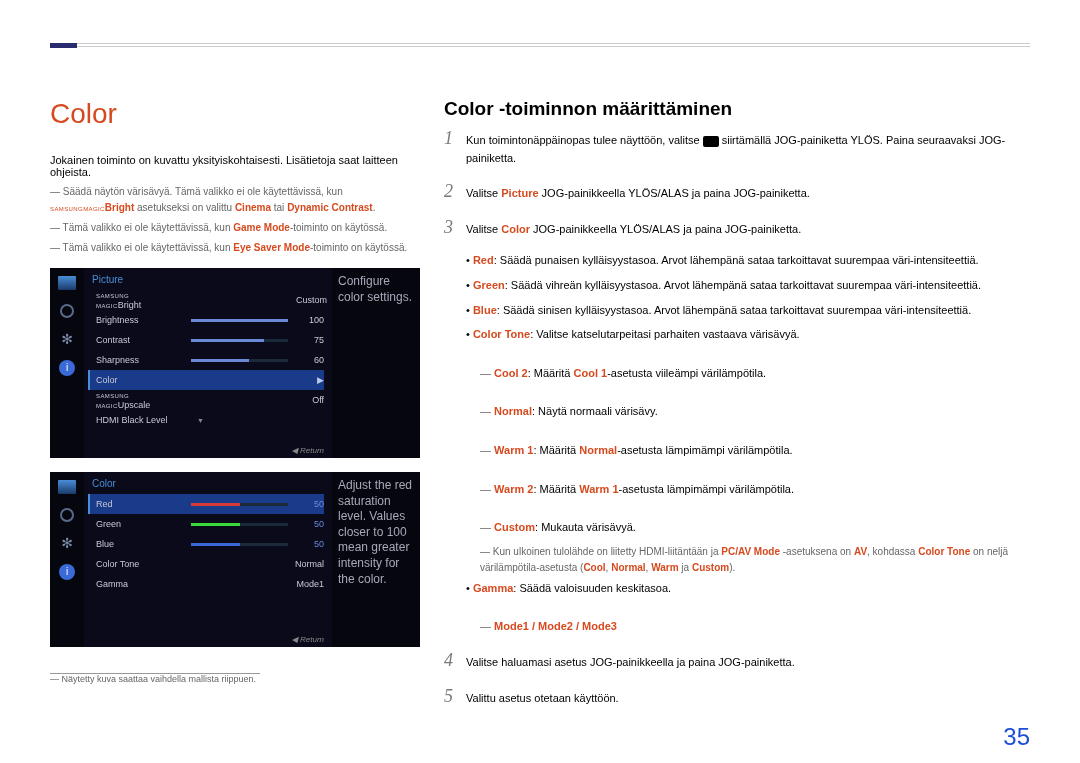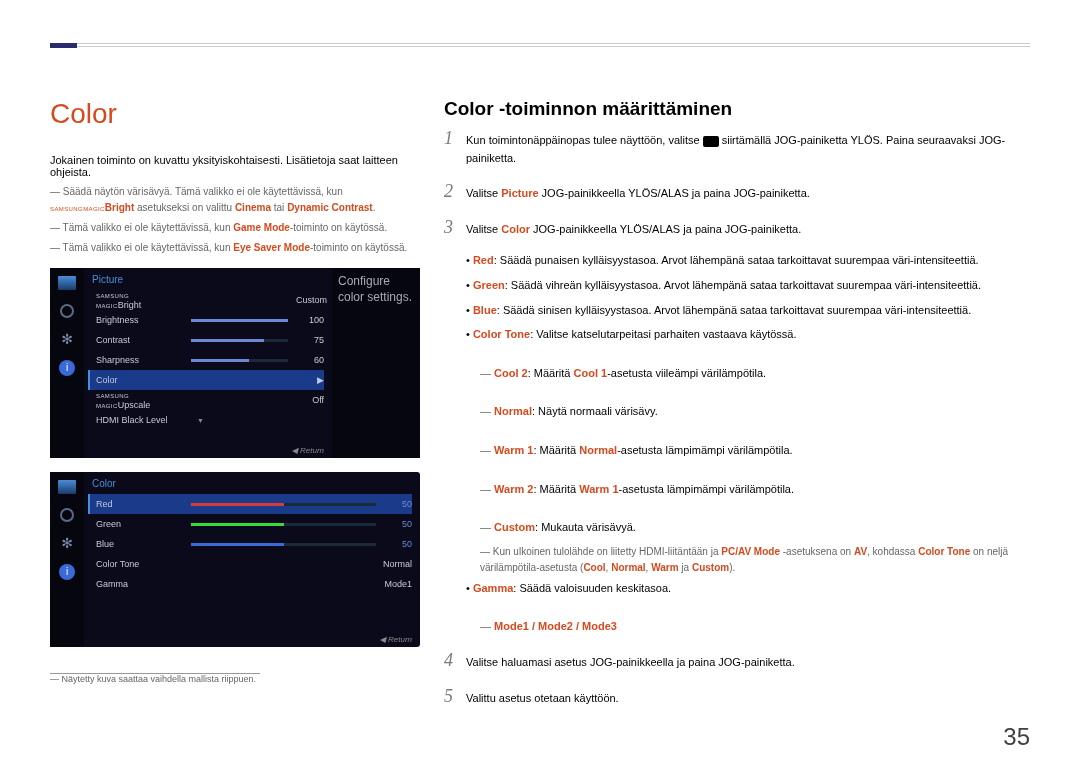--- a/index.html
+++ b/index.html
@@ -43,21 +43,21 @@
 .step { display: flex; margin-bottom: 14px; align-items: baseline; }
 .step-num { width: 22px; color: #7a7a7a; font-size: 18px; font-style: italic; font-family: serif; }
 .step-txt { flex: 1; line-height: 1.6; }
 .bullets { margin: 10px 0 14px 22px; }
 .bullet { margin-bottom: 7px; line-height: 1.6; }
 .bullet::before { content: "• "; color: #000; }
 .sub { margin-left: 14px; margin-top: 21px; }
 .sub::before { content: "― "; color: #666; }
 .footnote-line { margin-top: 26px; border-top: 1px solid #999; width: 210px; }
 .footnote { color: #666; font-size: 9px; }
-.pagenum { position: absolute; bottom: 12px; right: 50px; font-size: 24px; color: #404040; }
+.pagenum { position: absolute; bottom: 12px; right: 50px; font-size: 24px; color: #1d4ed8; }
 .magic-small { font-size: 6px; color: #d64a1f; letter-spacing: 0.4px; }
 .jog-icon { display: inline-block; width: 16px; height: 11px; background: #000; border-radius: 2px; vertical-align: middle; }
 .tiny-s { font-size: 6px; letter-spacing: 0.4px; }
 </style>
 </head>
 <body>
 
 <div class="top-bar"></div>
 
 <div class="main">
@@ -160,20 +160,21 @@
               <span style="flex:1"></span>
               <span class="menu-val menu-val-w" style="width:50px">Normal</span>
             </div>
           <div class="menu-row">
               <span class="menu-label">Gamma</span>
               <span style="flex:1"></span>
               <span class="menu-val menu-val-w" style="width:50px">Mode1</span>
             </div>
           <div class="menu-foot">◀ <span>Return</span></div>
         </div>
+        <div class="menu-side">Adjust the red saturation level. Values closer to 100 mean greater intensity for the color.</div>
       </div>
     </div>
 
     <div class="footnote-line"></div>
     <div class="footnote">― <span>Näytetty kuva saattaa vaihdella mallista riippuen.</span></div>
   </div>
 
   <div class="rcol">
     <div class="h2">Color -toiminnon määrittäminen</div>
     <div class="steps">
@@ -187,21 +188,21 @@
         </div>
       <div class="step">
           <span class="step-num">3</span>
           <span class="step-txt"><span>Valitse </span><b class="red">Color</b><span> JOG-painikkeella YLÖS/ALAS ja paina JOG-painiketta.</span></span>
         </div>
     </div>
     <div class="bullets">
       <div class="bullet"><b class="red">Red</b><span>: Säädä punaisen kylläisyystasoa. Arvot lähempänä sataa tarkoittavat suurempaa väri-intensiteettiä.</span></div>
       <div class="bullet"><b class="red">Green</b><span>: Säädä vihreän kylläisyystasoa. Arvot lähempänä sataa tarkoittavat suurempaa väri-intensiteettiä.</span></div>
       <div class="bullet"><b class="red">Blue</b><span>: Säädä sinisen kylläisyystasoa. Arvot lähempänä sataa tarkoittavat suurempaa väri-intensiteettiä.</span></div>
-      <div class="bullet"><b class="red">Color Tone</b><span>: Valitse katselutarpeitasi parhaiten vastaava käytössä.</span></div>
+      <div class="bullet"><b class="red">Color Tone</b><span>: Valitse katselutarpeitasi parhaiten vastaava värisävyä.</span></div>
       <div class="bullet sub"><b class="red">Cool 2</b><span>: Määritä </span><b class="red">Cool 1</b><span>-asetusta viileämpi värilämpötila.</span></div>
       <div class="bullet sub"><b class="red">Normal</b><span>: Näytä normaali värisävy.</span></div>
       <div class="bullet sub"><b class="red">Warm 1</b><span>: Määritä </span><b class="red">Normal</b><span>-asetusta lämpimämpi värilämpötila.</span></div>
       <div class="bullet sub"><b class="red">Warm 2</b><span>: Määritä </span><b class="red">Warm 1</b><span>-asetusta lämpimämpi värilämpötila.</span></div>
       <div class="bullet sub"><b class="red">Custom</b><span>: Mukauta värisävyä.</span></div>
       <div class="note" style="margin-left:14px"><span>Kun ulkoinen tulolähde on liitetty HDMI-liitäntään ja </span><b class="red">PC/AV Mode</b><span> -asetuksena on </span><b class="red">AV</b><span>, kohdassa </span><b class="red">Color Tone</b><span> on neljä värilämpötila-asetusta (</span><b class="red">Cool</b><span>, </span><b class="red">Normal</b><span>, </span><b class="red">Warm</b><span> ja </span><b class="red">Custom</b><span>).</span></div>
       <div class="bullet"><b class="red">Gamma</b><span>: Säädä valoisuuden keskitasoa.</span></div>
       <div class="bullet sub"><b class="red">Mode1 / Mode2 / Mode3</b></div>
     </div>
     <div class="steps">

